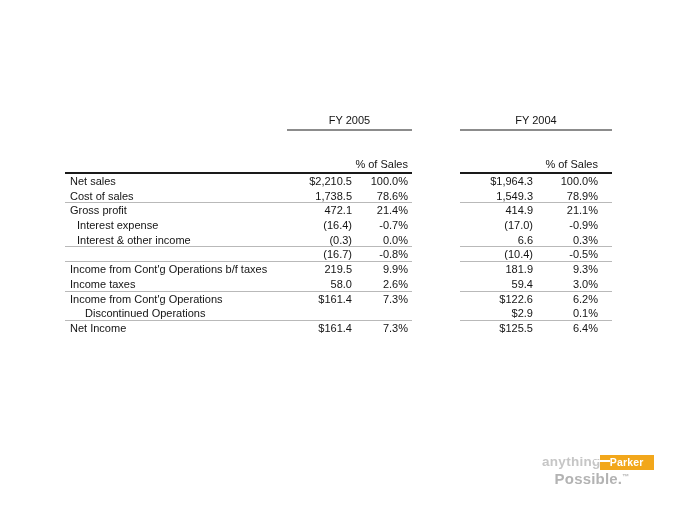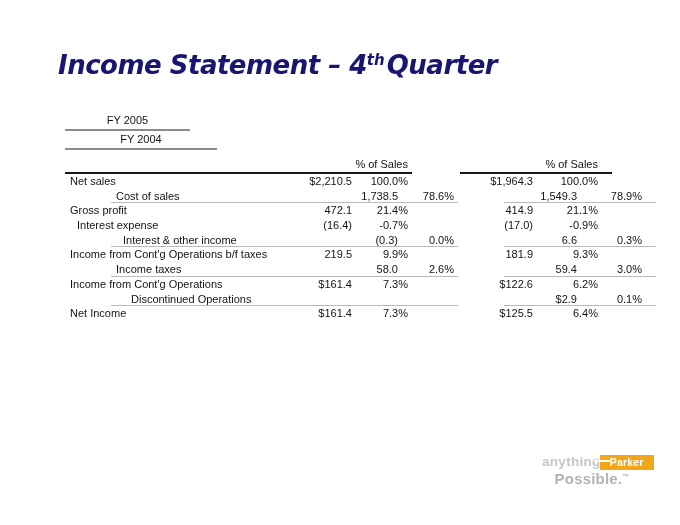--- a/index.html
+++ b/index.html
@@ -23,38 +23,38 @@
     position:absolute;left:58px;top:50px;white-space:nowrap;
     font-family:"DejaVu Sans", sans-serif;font-weight:bold;font-style:italic;
     font-size:26px;letter-spacing:-0.5px;color:var(--title-navy);
   }
   .title .sup{font-size:15px;vertical-align:9px;letter-spacing:0;}
   .title .suffix{margin-left:2px;}
 
   
   .fin-table{position:absolute;left:65px;top:112px;width:547px;font-size:11px;color:#141414;}
 
-  .group-header{display:flex;height:19px;line-height:17px;flex-direction:column;}
+  .group-header{display:flex;height:19px;line-height:17px;}
   .gh-spacer1{width:222px;}
   .gh-2005{width:125px;text-align:center;border-bottom:2px solid var(--line-mid);}
   .gh-gap{width:48px;}
   .gh-2004{width:152px;text-align:center;border-bottom:2px solid var(--line-mid);}
 
   .mid-spacer{height:26px;}
 
   .subheader{display:flex;height:17px;line-height:15px;justify-content:space-between;}
   .sub-left{width:347px;text-align:right;padding-right:4px;box-sizing:border-box;border-bottom:2px solid var(--line-dark);}
   .sub-gap{width:48px;}
   .sub-right{width:152px;text-align:right;padding-right:14px;box-sizing:border-box;border-bottom:2px solid var(--line-dark);}
 
   .t-row{display:flex;height:14.7px;line-height:14.4px;}
   .sec-left{width:347px;display:flex;box-sizing:border-box;}
   .sec-gap{width:48px;}
   .sec-right{width:152px;display:flex;box-sizing:border-box;}
-  .t-row.divider .sec-left,.t-row.divider .sec-right{border-bottom:1px solid var(--line-gray);margin-left:46px;}
+  .t-row.divider .sec-left,.t-row.divider .sec-right{border-bottom:1px solid var(--line-gray);}
   .c-label{width:227px;white-space:nowrap;overflow:hidden;box-sizing:border-box;}
   .ind0{padding-left:5px;}
   .ind1{padding-left:12px;}
   .ind2{padding-left:20px;}
   .c-v{width:60px;text-align:right;}
   .c-p{width:60px;text-align:right;padding-right:4px;box-sizing:border-box;}
   .c-v4{width:73px;text-align:right;}
   .c-p4{width:79px;text-align:right;padding-right:14px;box-sizing:border-box;}
 
   
@@ -65,23 +65,20 @@
   .parker-dash{position:absolute;left:-6px;top:5px;width:16px;height:2.5px;background:#ffffff;}
   .parker-text{color:#ffffff;font-weight:bold;font-size:10.5px;letter-spacing:0.2px;position:relative;z-index:1;}
   .logo-row2{color:var(--logo-gray2);font-weight:bold;font-size:15px;margin-top:0;text-align:center;width:100px;letter-spacing:0.2px;}
   .logo-row2 .tm{font-size:7px;vertical-align:5px;}
 </style>
 </head>
 <body>
 
 <div class="slide">
 
-  <div class="title">
-    <span>Income Statement – 4</span><span class="sup">th</span><span class="suffix">Quarter</span>
-  </div>
 
   <div class="fin-table">
 
     <div class="group-header">
       <div class="gh-spacer1"></div>
       <div class="gh-2005">FY 2005</div>
       <div class="gh-gap"></div>
       <div class="gh-2004">FY 2004</div>
     </div>
 
@@ -145,20 +142,32 @@
         <div class="t-row divider">
           <div class="sec-left">
             <div class="c-label ind1">Interest &amp; other income</div>
             <div class="c-v">(0.3)</div>
             <div class="c-p">0.0%</div>
           </div>
           <div class="sec-gap"></div>
           <div class="sec-right">
             <div class="c-v4">6.6</div>
             <div class="c-p4">0.3%</div>
+          </div>
+        </div>
+        <div class="t-row divider">
+          <div class="sec-left">
+            <div class="c-label ind0"></div>
+            <div class="c-v">(16.7)</div>
+            <div class="c-p">-0.8%</div>
+          </div>
+          <div class="sec-gap"></div>
+          <div class="sec-right">
+            <div class="c-v4">(10.4)</div>
+            <div class="c-p4">-0.5%</div>
           </div>
         </div>
         <div class="t-row">
           <div class="sec-left">
             <div class="c-label ind0">Income from Cont'g Operations b/f taxes</div>
             <div class="c-v">219.5</div>
             <div class="c-p">9.9%</div>
           </div>
           <div class="sec-gap"></div>
           <div class="sec-right">

